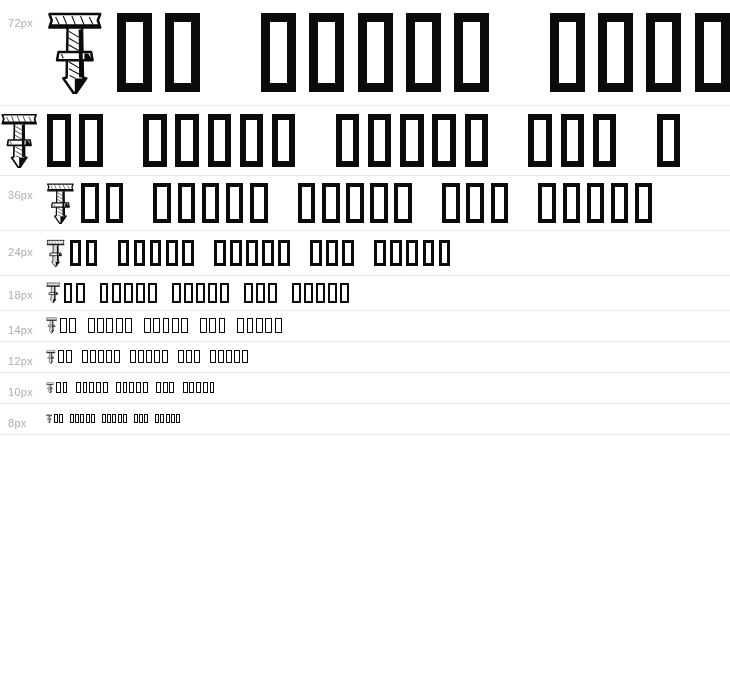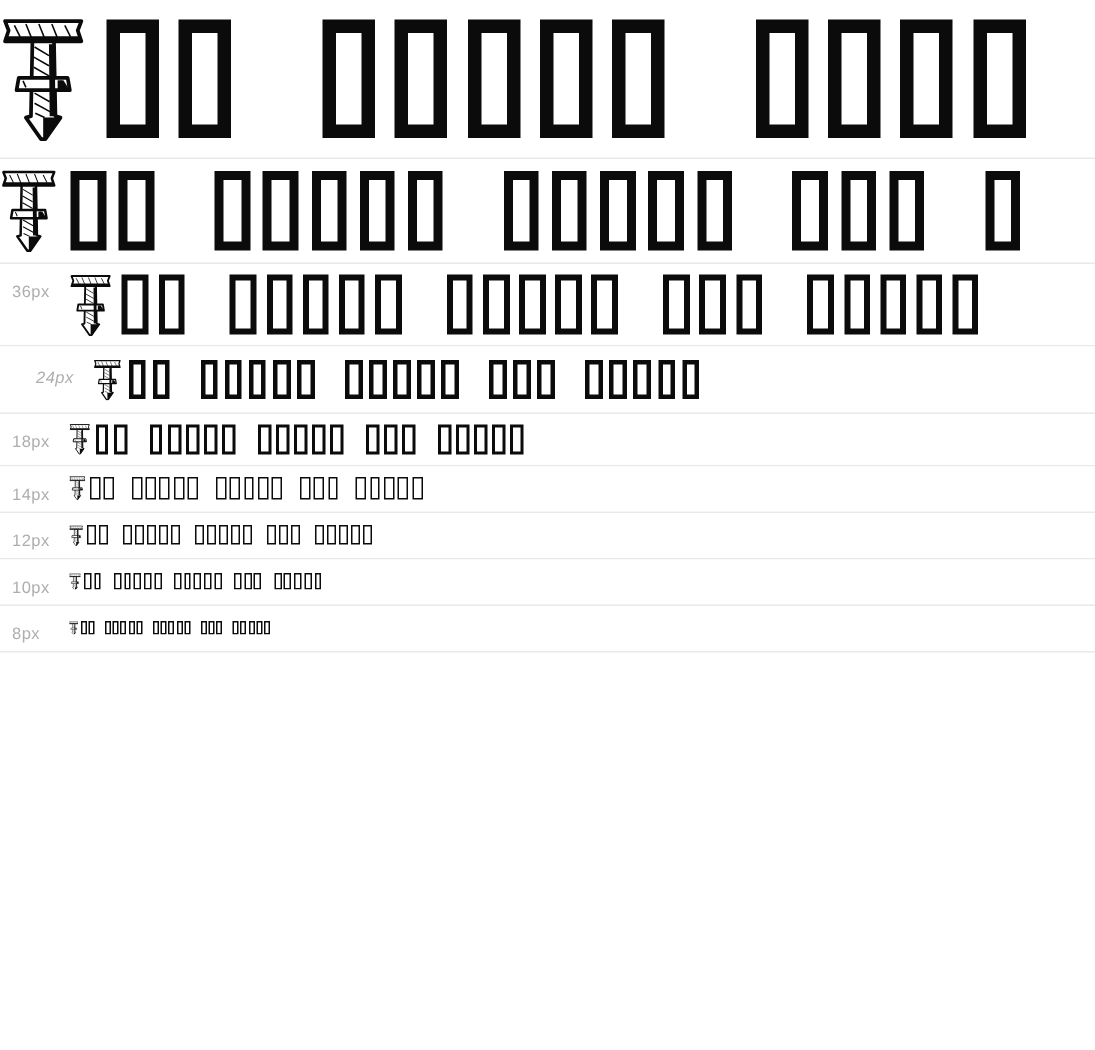--- a/index.html
+++ b/index.html
@@ -12,21 +12,21 @@
   #waterfall { width: 730px; }
   .row {
     display: flex;
     align-items: center;
     border-bottom: 1px solid #e9e9e9;
     min-height: 31px;
     padding: 6px 0;
     background: #ffffff;
   }
   .row.r0 { padding: 10px 0; }
-  .row.r3 { padding: 8px 16px; font-style: italic; }
+  .row.r3 { padding: 8px 0; }
   .size-col {
     flex: 0 0 46px;
     width: 46px;
     align-self: stretch;
     position: relative;
   }
   .size-label {
     position: absolute;
     left: 8px;
     top: 8px;
@@ -61,20 +61,23 @@
     display: block;
     width: 0.8em;
     height: 1.18em;
   }
 </style>
 </head>
 <body>
 
 <div id="waterfall">
     <div class="row r0">
+      <div class="size-col">
+        <span class="size-label">72px</span>
+      </div>
       <div class="sample" style="font-size: 72px;">
         <svg class="ornate-t" viewBox="0 0 60 88" xmlns="http://www.w3.org/2000/svg" aria-hidden="true">
     <g fill="#ffffff" stroke="#0b0b0b" stroke-width="2.6" stroke-linejoin="round">
       <path d="M3.5 4 L56.5 4 L54 10.5 L56.5 18 L3.5 18 L6 10.5 Z"></path>
       <path d="M22.5 18 L37.5 18 L38.5 70 L42 71 L31.5 86 L28.5 86 L18 71 L21.5 70 Z"></path>
       <path d="M13 43.5 L47 43.5 L48.5 52 L11.5 52 Z"></path>
     </g>
     <g fill="#0b0b0b" stroke="none">
       <path d="M5 14.5 L55 14.5 L56.5 18 L3.5 18 Z"></path>
       <path d="M30 71 L42 71 L31.5 86 L30 86 Z"></path>

